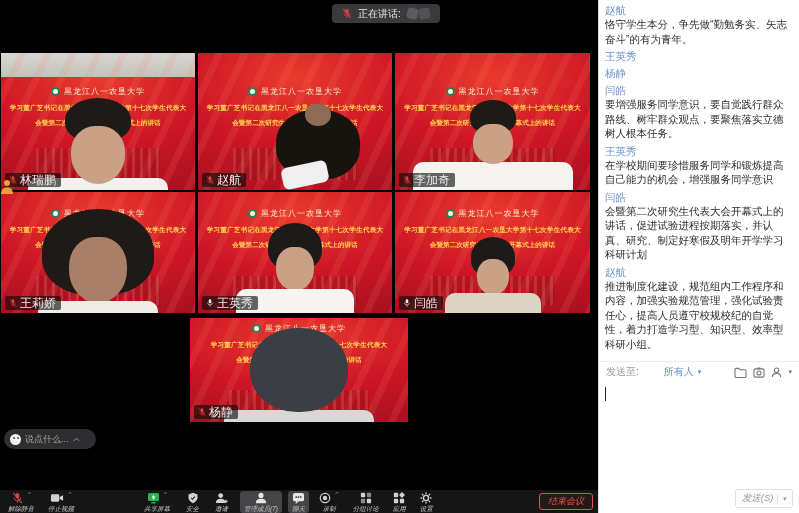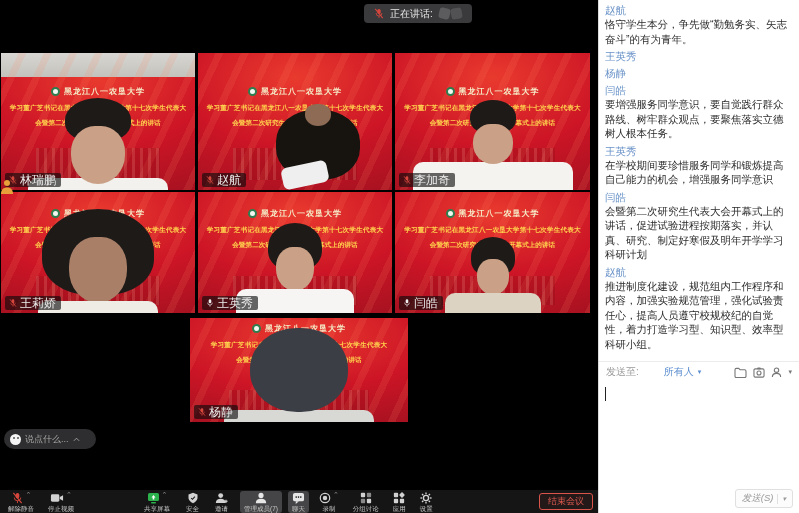--- a/index.html
+++ b/index.html
@@ -1,41 +1,41 @@
 <!DOCTYPE html>
 <html><head>
 <meta charset="utf-8">
 <style>
   html,body{margin:0;padding:0;background:#000;}
   .app{position:relative;width:799px;height:513px;overflow:hidden;font-family:"Liberation Sans",sans-serif;background:#fff;}
   .stage{position:absolute;left:0;top:0;width:598px;height:490px;background:#000;overflow:hidden;}
 
   
-  .speak-pill{position:absolute;left:332px;top:4px;height:19px;background:#3a3a3c;border-radius:4px;display:flex;align-items:center;gap:6px;padding:0 10px;color:#e8e8e8;font-size:10px;margin-left:32px;}
+  .speak-pill{position:absolute;left:332px;top:4px;height:19px;background:#3a3a3c;border-radius:4px;display:flex;align-items:center;gap:6px;padding:0 10px;color:#e8e8e8;font-size:10px;}
   .speak-pill .blob{width:11px;height:11px;background:#5c5c5e;border-radius:3px;transform:rotate(12deg);}
   .speak-pill .blob+.blob{margin-left:-5px;background:#525254;transform:rotate(-10deg);}
 
   
   .tile{position:absolute;overflow:hidden;background:#7e0d18;}
   .t1{left:1px;top:53px;width:194px;height:137px;}
   .t2{left:198px;top:53px;width:194px;height:137px;}
   .t3{left:395px;top:53px;width:195px;height:137px;}
   .t4{left:1px;top:192px;width:194px;height:121px;}
   .t5{left:198px;top:192px;width:194px;height:121px;}
   .t6{left:395px;top:192px;width:195px;height:121px;}
   .t7{left:190px;top:318px;width:218px;height:104px;}
   .slide{position:absolute;inset:0;background:radial-gradient(130% 110% at 50% 18%,#e93a2e 0%,#cd1526 45%,#97101e 100%);}
   .slide:after{content:"";position:absolute;inset:0;background:repeating-linear-gradient(115deg,transparent 0 16px,rgba(255,130,95,.14) 16px 23px);}
   .t1 .slide:before{content:"";position:absolute;left:0;top:0;right:0;height:24px;background:linear-gradient(#d7d6d2,#c4c2bc);}
   .slide-head{position:relative;display:flex;justify-content:center;align-items:center;gap:4px;z-index:2;}
   .r1 .slide-head{padding-top:33px;}
   .r2 .slide-head{padding-top:16px;}
   .r3 .slide-head{padding-top:5px;}
   .emblem{width:9px;height:9px;border-radius:50%;background:#f3f7f1;border:2px solid #2e7d4f;box-sizing:border-box;}
-  .uni{font-size:8px;font-weight:bold;color:#f5ecc8;letter-spacing:1px;white-space:nowrap;}
+  .uni{font-size:8px;font-weight:normal;color:#f5ecc8;letter-spacing:1px;white-space:nowrap;}
   .sl{position:relative;z-index:2;text-align:center;color:#ffd34d;font-weight:bold;white-space:nowrap;}
   .sl1{font-size:6.6px;margin-top:7px;letter-spacing:.2px;}
   .sl2{font-size:6.6px;margin-top:6px;}
   .bld{position:absolute;bottom:7%;left:18%;width:64%;height:24%;opacity:.45;z-index:1;
        background:repeating-linear-gradient(90deg,rgba(255,200,170,.35) 0 3px,transparent 3px 8px),
                   linear-gradient(rgba(120,10,15,.45),rgba(120,10,15,.45));}
 
   
   .person{position:absolute;left:0;right:0;bottom:0;top:0;z-index:3;pointer-events:none;}
   .hair,.face,.bodyp{position:absolute;left:50%;transform:translateX(-50%);}
@@ -67,21 +67,21 @@
   .nametag{position:absolute;left:4px;bottom:3px;z-index:5;display:flex;align-items:center;gap:3px;background:rgba(10,10,10,.62);border-radius:2px;padding:2px 5px 2px 4px;color:#ececec;font-size:12px;line-height:10px;white-space:nowrap;}
 
   
   .hand-ind{position:absolute;left:1px;top:179px;z-index:6;}
   .quickchat{position:absolute;left:4px;top:429px;width:92px;height:20px;z-index:6;background:#2e2e30;border-radius:11px;display:flex;align-items:center;gap:4px;padding:0 6px;box-sizing:border-box;}
   .qc-face{width:11px;height:11px;border-radius:50%;background:#f4f4f4;position:relative;flex:none;}
   .qc-face:after{content:"";position:absolute;left:2.5px;top:3.5px;width:2px;height:2px;background:#555;border-radius:50%;box-shadow:4px 0 0 #555;}
   .qc-text{color:#a8a8a8;font-size:9px;white-space:nowrap;}
 
   
-  .toolbar{position:absolute;left:0;top:490px;width:598px;height:23px;background:#151515;display:flex;align-items:center;}
+  .toolbar{position:absolute;left:0;top:490px;width:598px;height:23px;background:#151515;display:flex;align-items:center;font-style:italic;}
   .tb-item{display:flex;flex-direction:column;align-items:center;justify-content:center;color:#c6c6c6;font-size:6.5px;line-height:7px;gap:1px;padding:1px 4px;border-radius:3px;flex:none;}
   .tb-item .ic-row{display:flex;align-items:flex-start;gap:2px;height:12px;}
   .tb-item.active{background:#454547;}
   .tb-gap{margin-left:62px;}
   .chev{color:#8f8f8f;font-size:7px;line-height:6px;}
   .end-btn{position:absolute;right:5px;top:3px;height:15px;padding:0 8px;border:1px solid #d9544a;border-radius:3px;color:#e05a50;font-size:9px;line-height:15px;background:rgba(224,90,80,.07);}
 
   
   .chat{position:absolute;left:598px;top:0;width:201px;height:513px;background:#fff;border-left:1px solid #dcdcdc;box-sizing:border-box;display:flex;flex-direction:column;}
   .chat-msgs{height:358px;overflow:hidden;padding:3px 8px 0 6px;}

